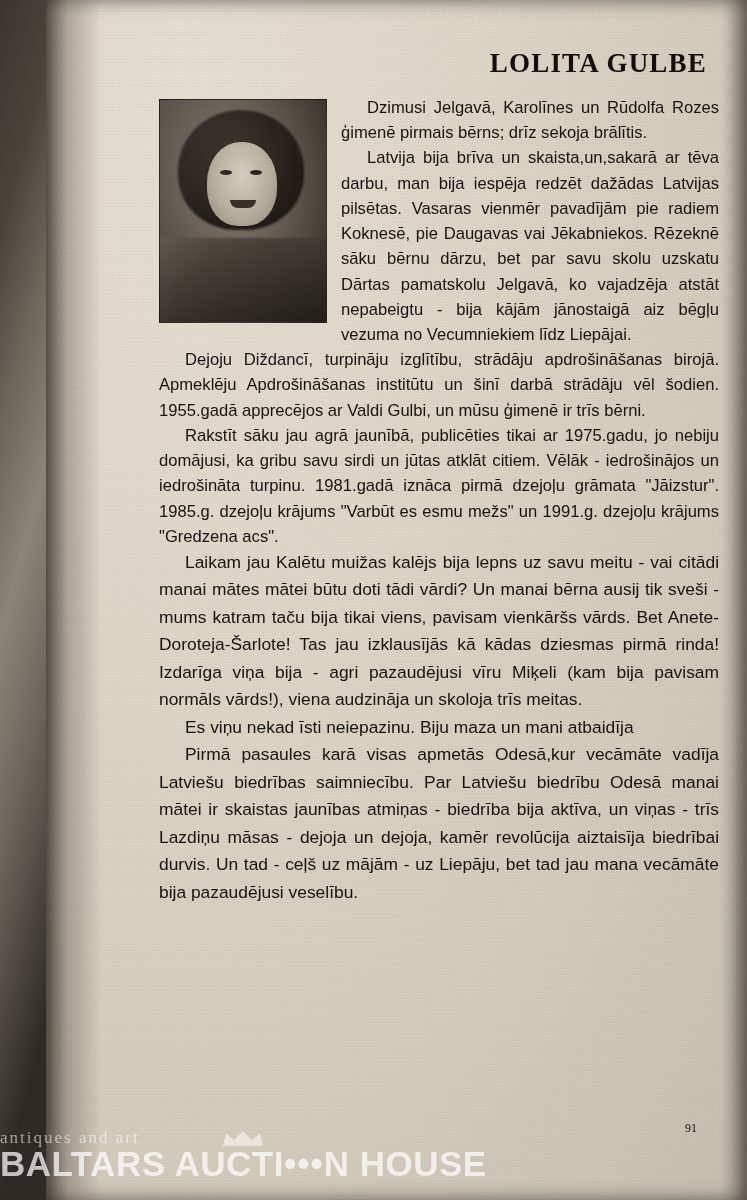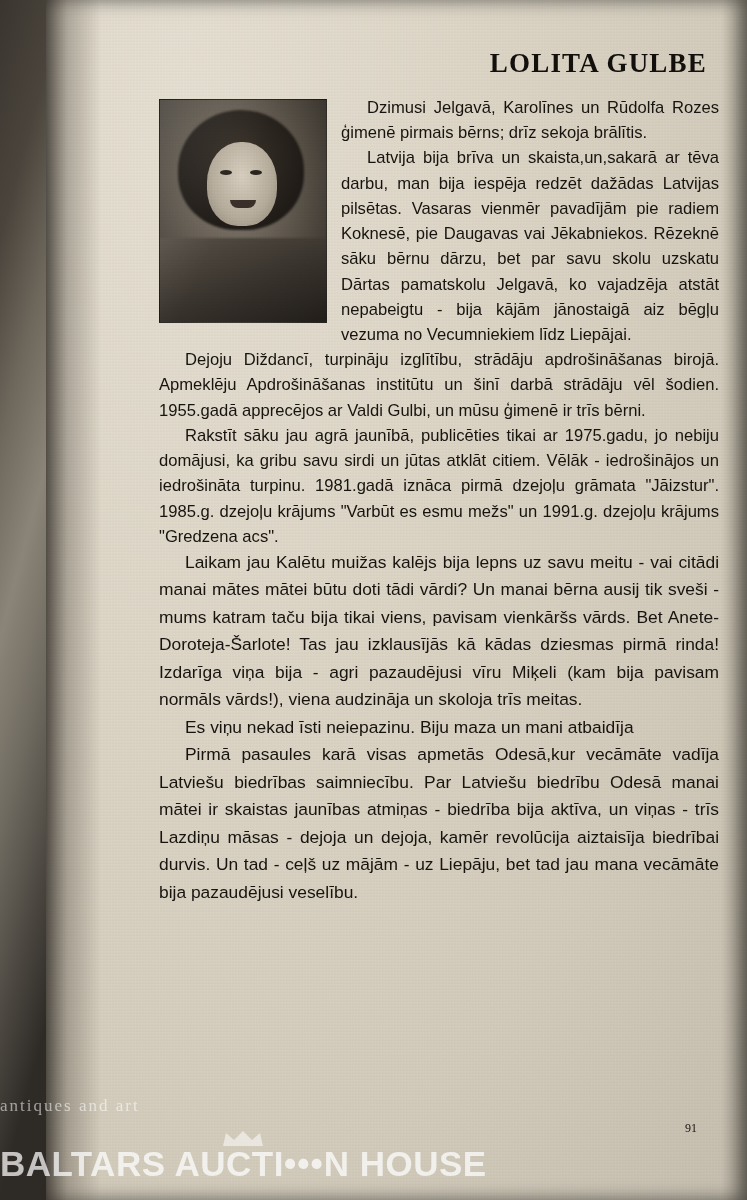--- a/index.html
+++ b/index.html
@@ -180,21 +180,20 @@
     margin-bottom: -4px;
   }
   .wm-main {
     font-family: "Liberation Sans", sans-serif;
     font-weight: bold;
     font-size: 35px;
     letter-spacing: 0.5px;
     color: rgba(255,255,255,0.72);
     display: inline-block;
     position: relative;
-    margin-top: 32px;
   }
   .wm-dots {
     display: inline-block;
     letter-spacing: 1px;
   }
   .wm-crown {
     position: absolute;
     left: 50%;
     transform: translateX(-50%);
     top: -14px;

